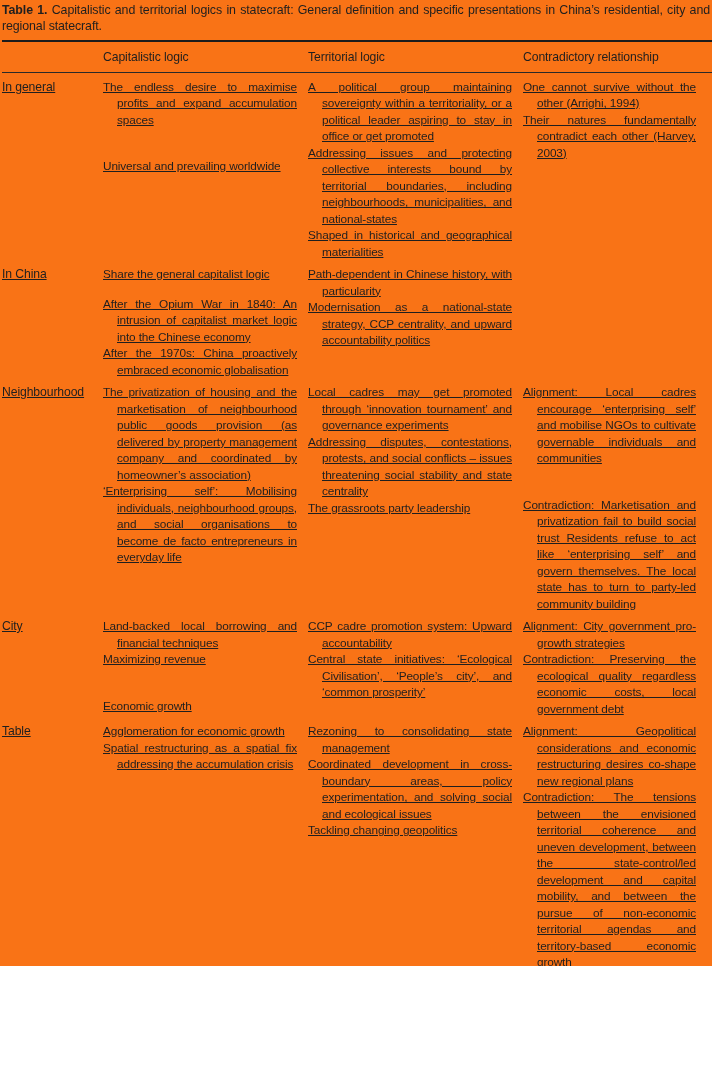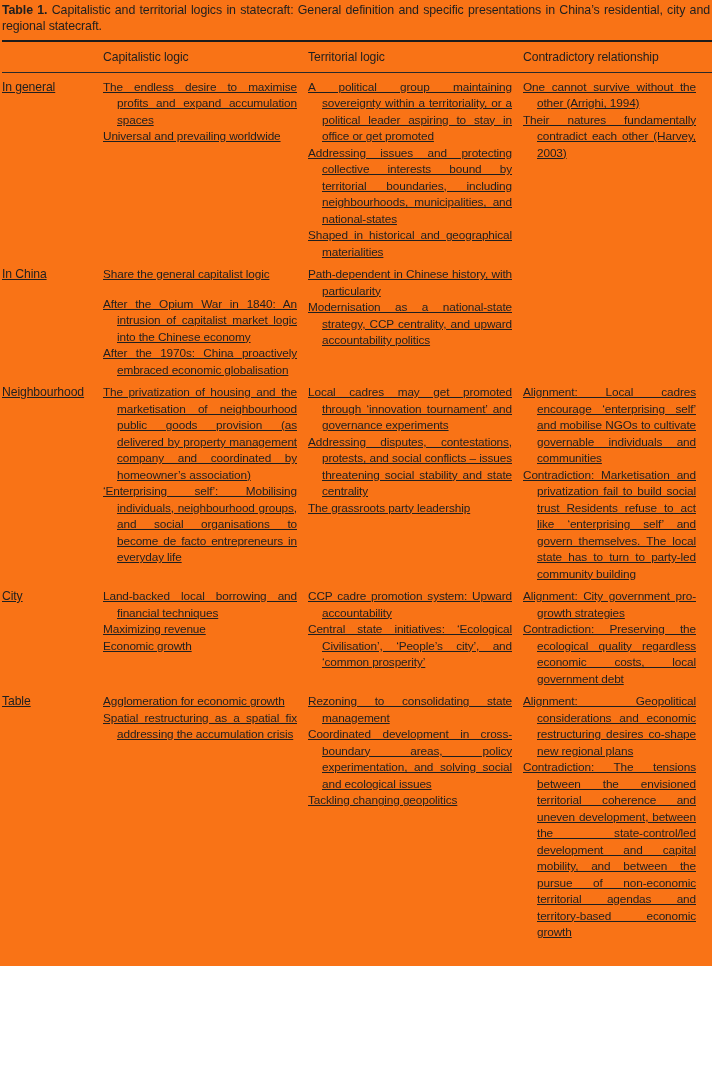--- a/index.html
+++ b/index.html
@@ -25,21 +25,21 @@
     vertical-align: top; font-size: 11.8px; line-height: 16.5px;
     letter-spacing: -0.12px; padding: 6px 11px 0 0; text-decoration: underline;
   }
   tbody td:last-child { padding-right: 16px; }
   td.rowlabel { font-size: 12.2px; letter-spacing: -0.1px; padding-right: 4px; }
   tbody td p {
     margin: 0; text-align: justify;
     text-indent: -14px; padding-left: 14px;
   }
   tbody td p.g1 { margin-top: 13px; }
-  tbody td p.g2 { }
+  tbody td p.g2 { margin-top: 30px; }
   tr.last td { padding-bottom: 8px; }
   .bottom-rule {
     position: absolute; left: 2px; right: 0; top: 1059px; height: 3px;
     background: #1c1c1c;
   }
 </style>
 </head>
 <body>
 
 <div class="page">

